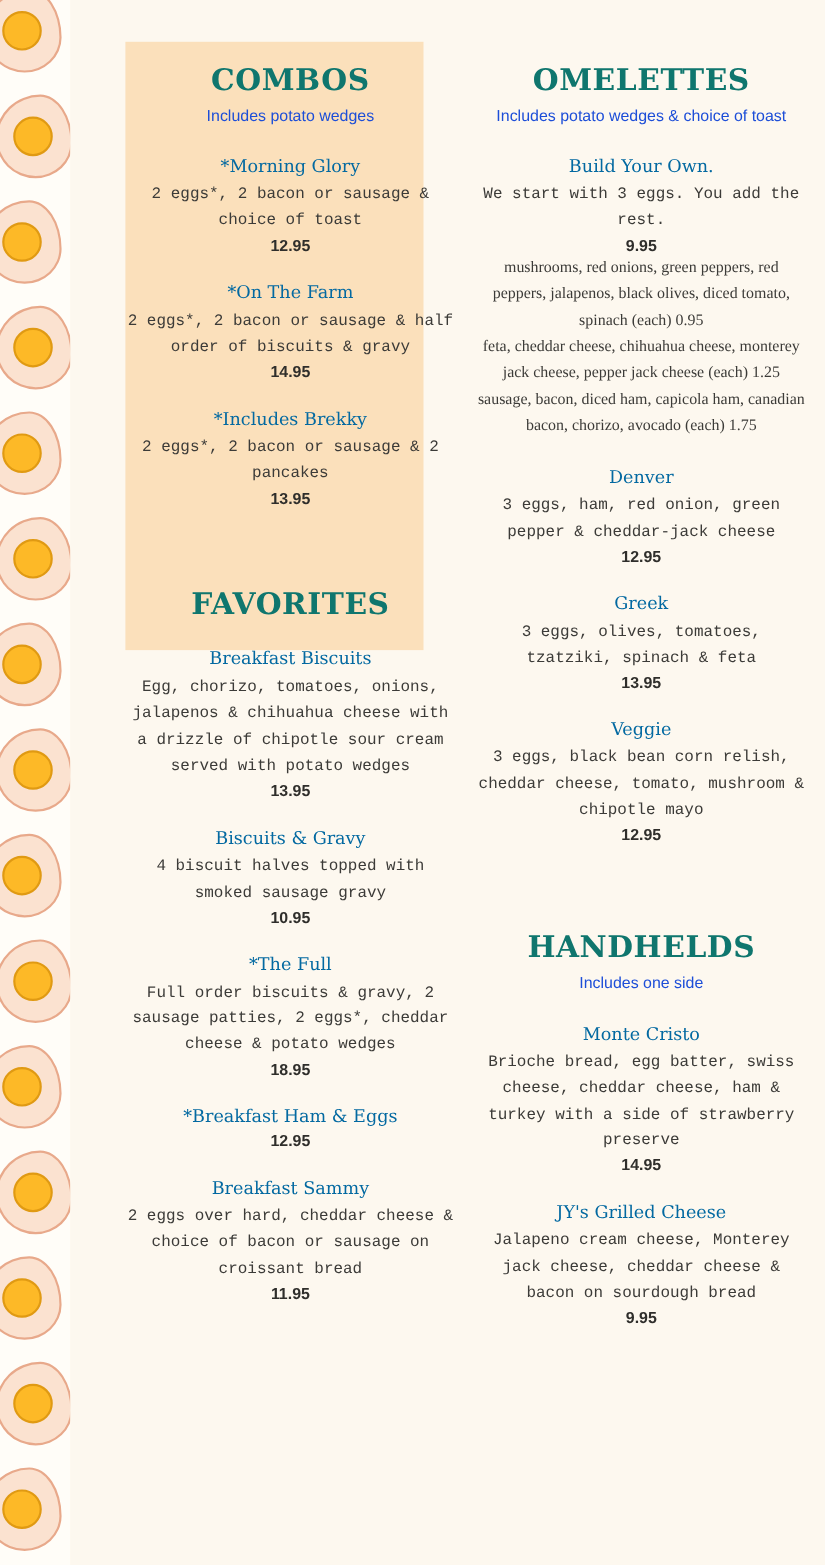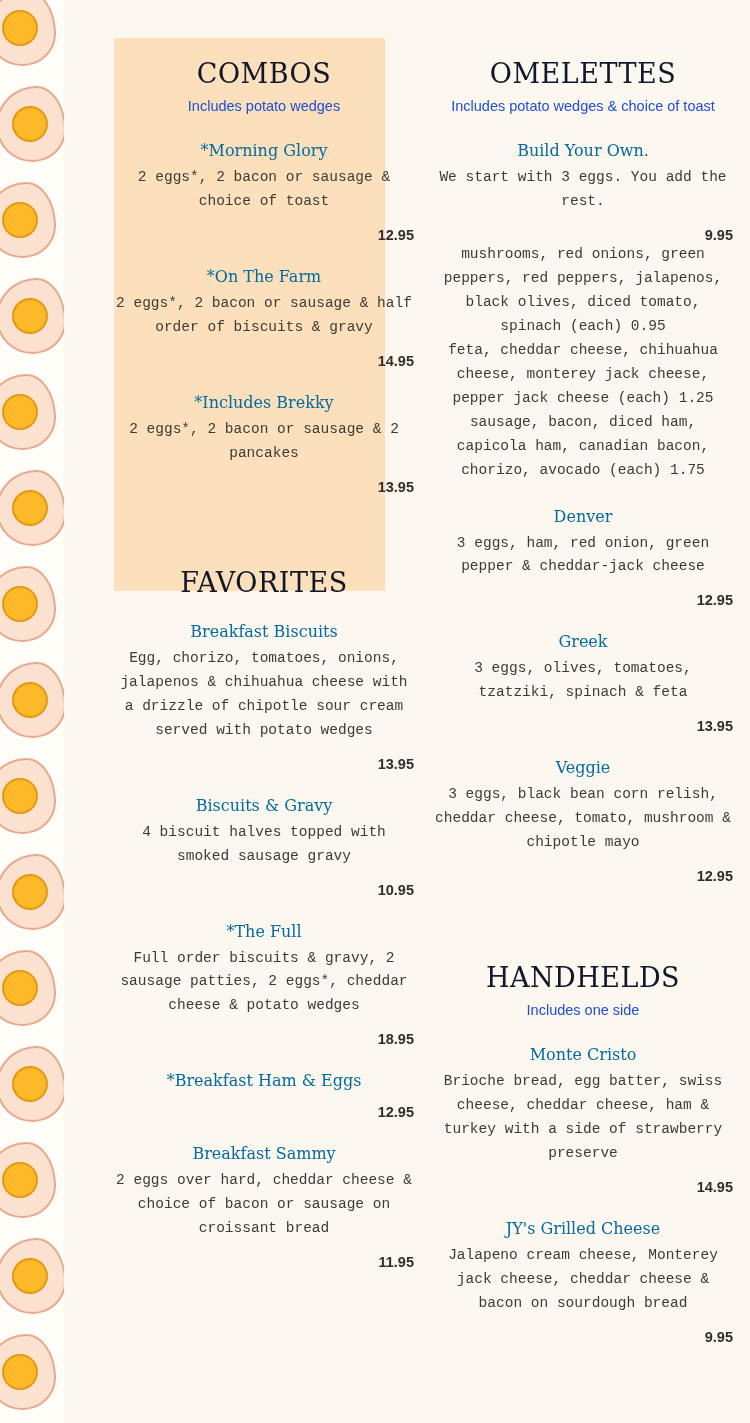--- a/index.html
+++ b/index.html
@@ -76,23 +76,23 @@
     left: 50px;
     top: 38px;
     width: 271px;
     height: 553px;
     background: #fbe0bb;
   }
 
   
   .section-title {
     font-family: "DejaVu Serif", "Liberation Serif", serif;
-    font-weight: normal;
+    font-weight: bold;
     font-size: 27px;
-    color: #0f172a;
+    color: #0f766e;
     text-align: center;
     letter-spacing: 0.5px;
     margin: 0;
   }
   .section-sub {
     font-family: "Liberation Sans", sans-serif;
     font-size: 14.5px;
     color: #1d4ed8;
     text-align: center;
     line-height: 1.55;
@@ -115,25 +115,24 @@
     font-size: 14.5px;
     color: #3c3b38;
     line-height: 1.65;
     margin: 0;
   }
   .item-price {
     font-family: "Liberation Sans", sans-serif;
     font-size: 14.5px;
     font-weight: bold;
     color: #2f2e2b;
-    margin: 13px 0 0 0;
-    text-align: right;
+    margin: 2px 0 0 0;
   }
   .opt-line {
-    font-family: Liberation Mono, monospace;
+    font-family: Liberation Serif, serif;
     font-size: 14.5px;
     color: #3c3b38;
     line-height: 1.65;
     margin: 0;
     text-align: center;
   }
 </style>
 </head>
 <body>
 

